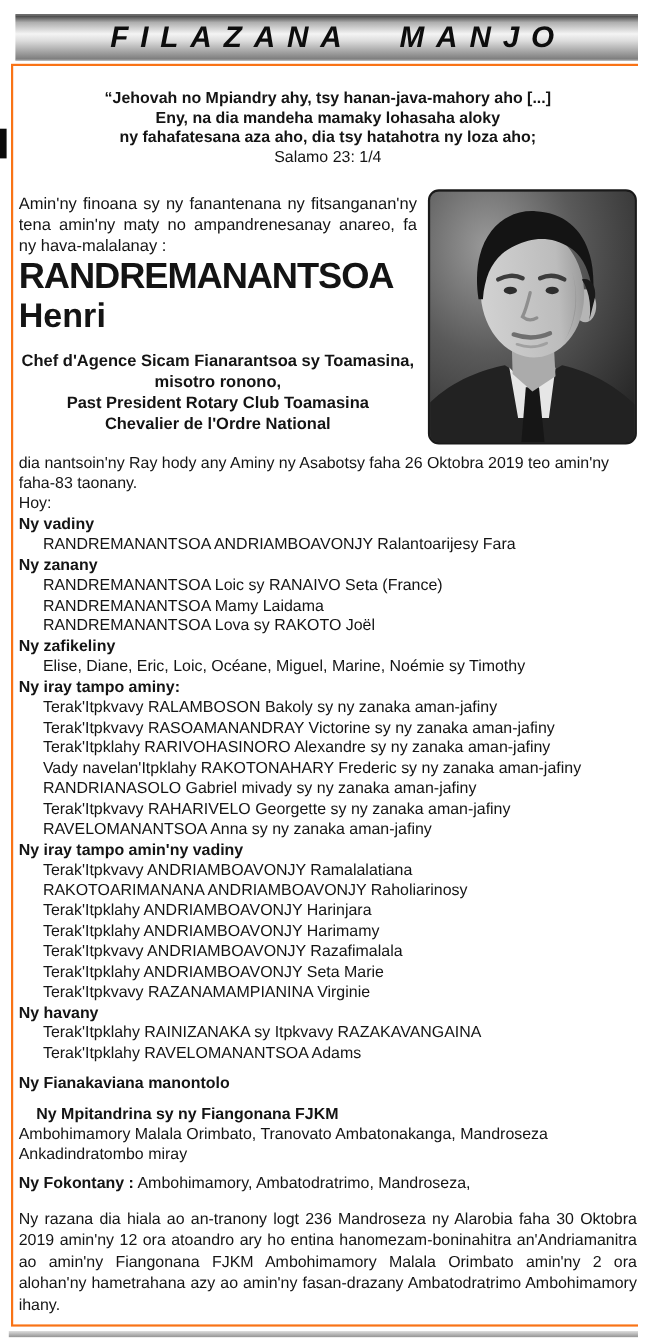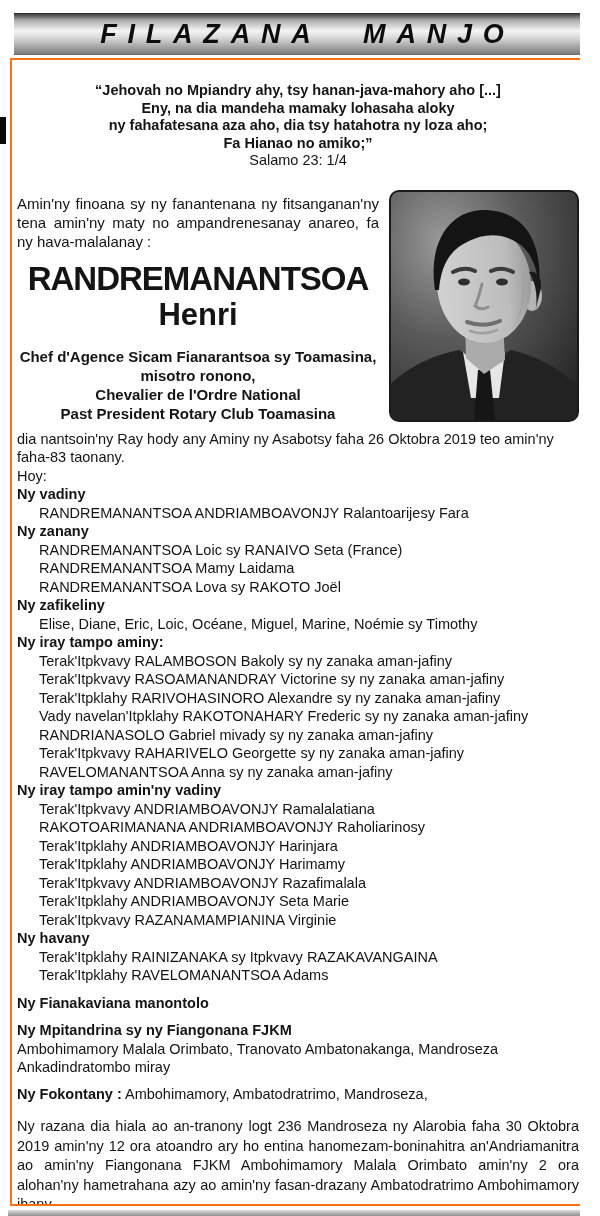--- a/index.html
+++ b/index.html
@@ -78,21 +78,21 @@
   }
   .portrait-frame svg { display: block; width: 100%; height: 100%; }
 
   .intro-text {
     margin-top: 24px;
     font-size: 15px;
     line-height: 19px;
     text-align: justify;
   }
 
-  .name-block { text-align: center; margin-top: 10px; }
+  .name-block { margin-top: 0; }
   .deceased-surname {
     font-size: 33px;
     font-weight: bold;
     line-height: 36px;
     letter-spacing: -1px;
     margin: 0;
   }
   .deceased-firstname {
     font-size: 31px;
     font-weight: bold;
@@ -109,21 +109,21 @@
   }
 
   .death-line { clear: both; margin-top: 6px; font-size: 14.5px; line-height: 18.5px; }
   .hoy-line { font-size: 14.5px; line-height: 18.5px; }
 
   .sections { font-size: 14.5px; line-height: 18.5px; }
   .section-header { font-weight: bold; }
   .section-item { padding-left: 22px; }
 
   .family-all { margin-top: 9px; font-weight: bold; font-size: 14.5px; line-height: 18.5px; }
-  .church-header { margin-top: 9px; font-weight: bold; font-size: 14.5px; line-height: 18.5px; }
+  .church-header { margin-top: 9px; font-weight: bold; font-size: 14.5px; line-height: 18.5px; margin-left: 16px; }
   .church-line { font-size: 14.5px; line-height: 18.5px; }
   .fokontany { margin-top: 8px; font-size: 14.5px; line-height: 18.5px; }
   .fokontany-label { font-weight: bold; }
 
   .final-para {
     margin-top: 14px;
     font-size: 14.5px;
     line-height: 19.5px;
     text-align: justify;
   }
@@ -146,21 +146,20 @@
   <div class="masthead">
     <span class="masthead-title">FILAZANA MANJO</span>
   </div>
 
   <div class="main-box">
 
     <div class="verse">
       <div>“Jehovah no Mpiandry ahy, tsy hanan-java-mahory aho [...]</div>
       <div>Eny, na dia mandeha mamaky lohasaha aloky</div>
       <div>ny fahafatesana aza aho, dia tsy hatahotra ny loza aho;</div>
-      <div>Fa Hianao no amiko;”</div>
       <div class="verse-source">Salamo 23: 1/4</div>
     </div>
 
     <figure class="portrait-frame" style="margin-block:0; margin-inline:0; margin:20px 0 8px 10px;">
       <svg viewBox="0 0 186 228" xmlns="http://www.w3.org/2000/svg">
         <defs>
           <radialGradient id="pbg" cx="28%" cy="22%" r="95%">
             <stop offset="0%" stop-color="#9a9a9a"></stop>
             <stop offset="45%" stop-color="#5a5a5a"></stop>
             <stop offset="100%" stop-color="#262626"></stop>
@@ -206,22 +205,22 @@
     <p class="intro-text" style="margin:24px 0 0 0;">Amin'ny finoana sy ny fanantenana ny fitsanganan'ny tena amin'ny maty no ampandrenesanay anareo, fa ny hava-malalanay :</p>
 
     <div class="name-block">
       <h1 class="deceased-surname">RANDREMANANTSOA</h1>
       <h2 class="deceased-firstname">Henri</h2>
     </div>
 
     <div class="titles">
       <div>Chef d'Agence Sicam Fianarantsoa sy Toamasina,</div>
       <div>misotro ronono,</div>
+      <div>Past President Rotary Club Toamasina</div>
       <div>Chevalier de l'Ordre National</div>
-      <div>Past President Rotary Club Toamasina</div>
     </div>
 
     <div class="death-line">dia nantsoin'ny Ray hody any Aminy ny Asabotsy faha 26 Oktobra 2019 teo amin'ny faha-83 taonany.</div>
     <div class="hoy-line">Hoy:</div>
 
     <div class="sections" id="sections">
         <div class="section">
           <div class="section-header">Ny vadiny</div>
           <div class="section-item">RANDREMANANTSOA ANDRIAMBOAVONJY Ralantoarijesy Fara</div>
         </div>

